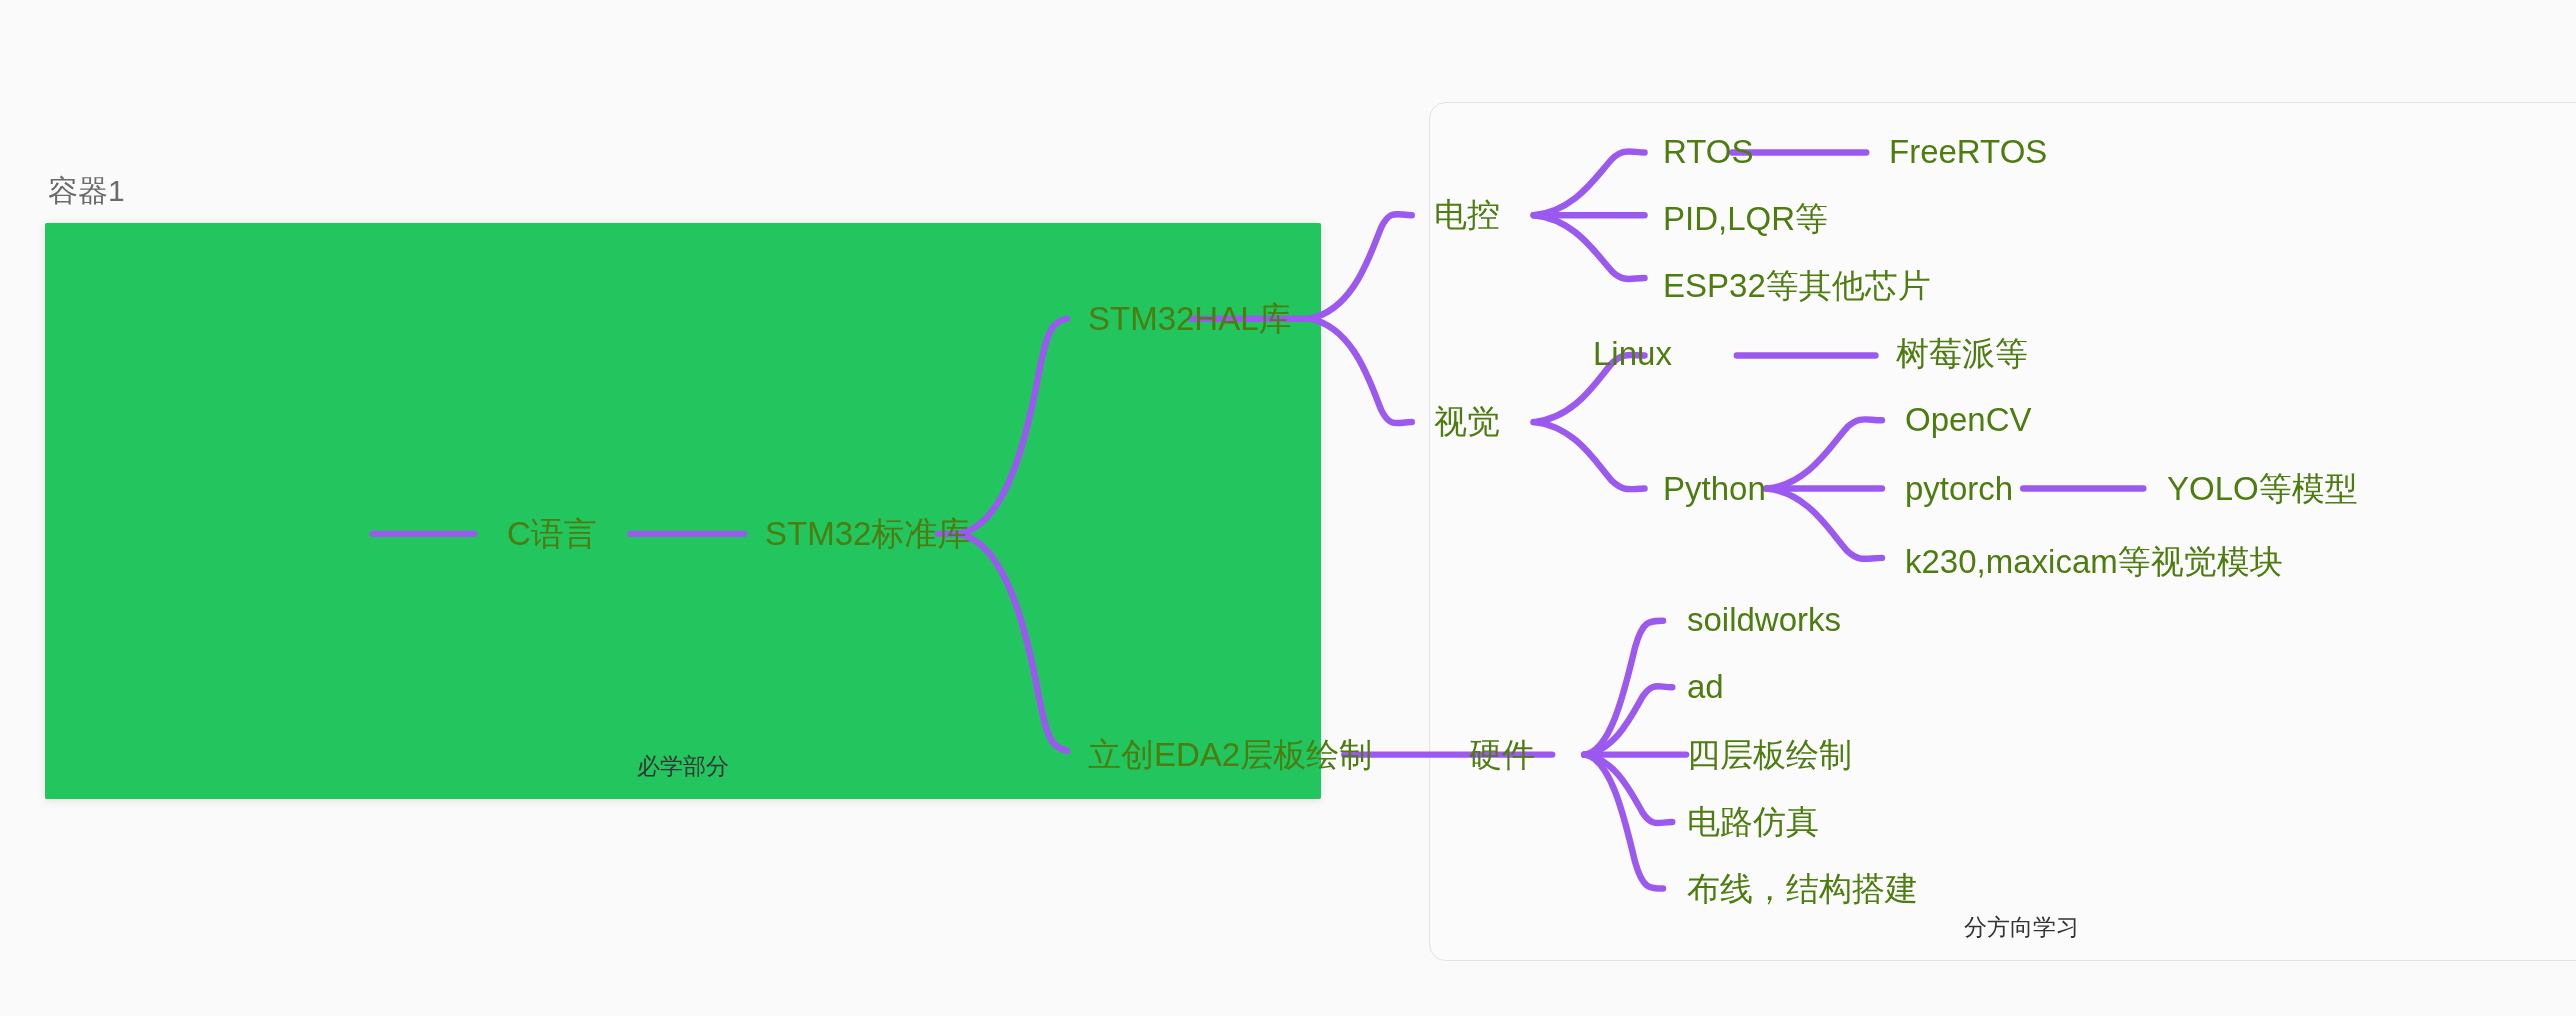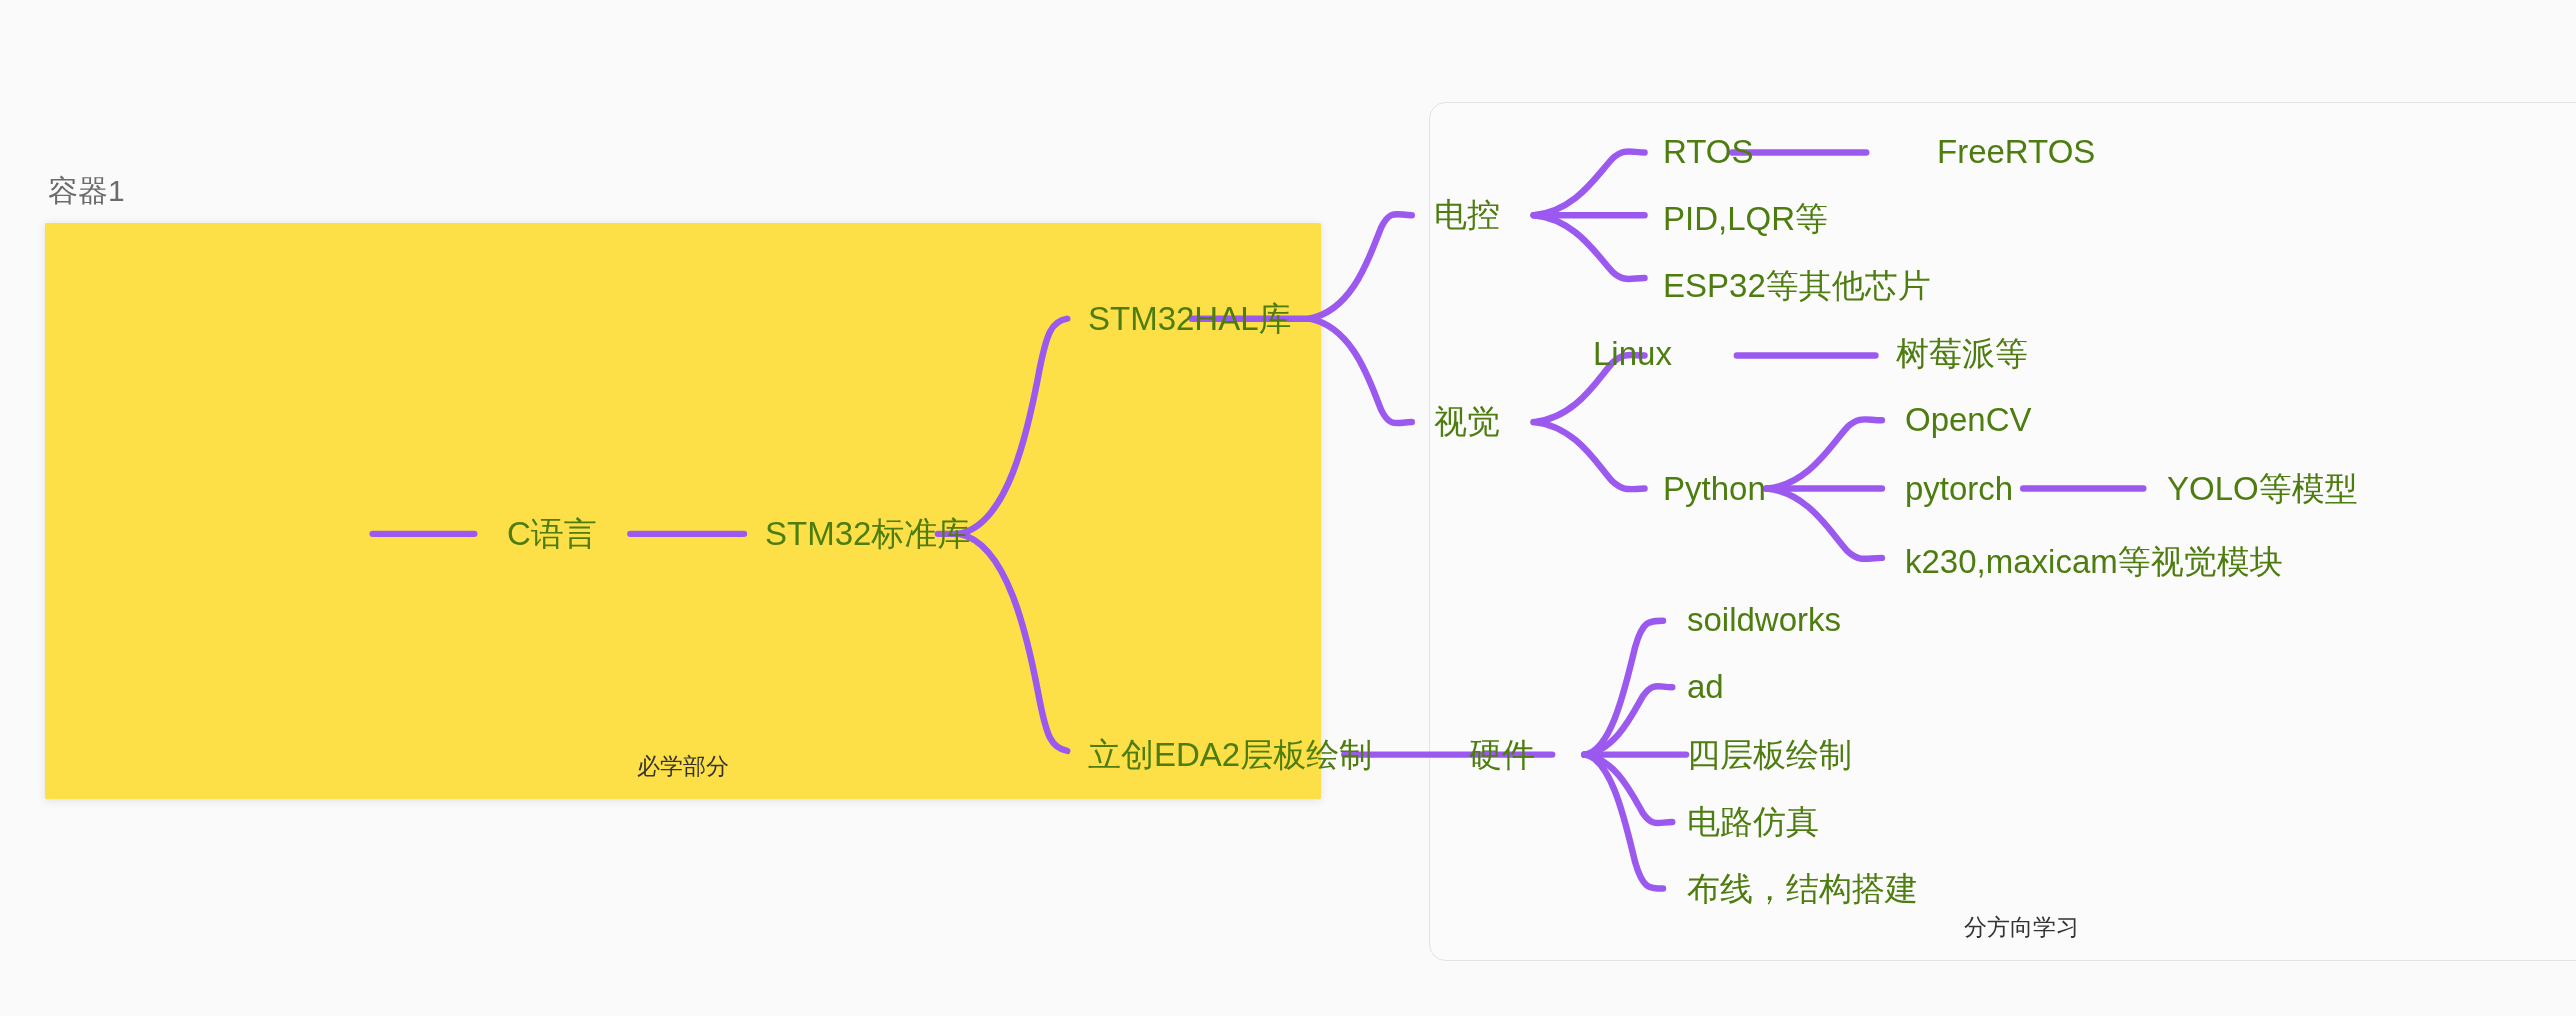--- a/index.html
+++ b/index.html
@@ -23,21 +23,21 @@
     font-size: 30px;
     line-height: 1;
     white-space: nowrap;
   }
   .box-left {
     position: absolute;
     left: 45px;
     top: 223px;
     width: 1276px;
     height: 576px;
-    background: #fde047;
+    background: #22c55e;
     border-radius: 1.8px;
     box-shadow: 0 1.8px 9.2px rgba(0,0,0,0.10), 0 0 0.9px rgba(0,0,0,0.08);
   }
   .box-right {
     position: absolute;
     left: 1429px;
     top: 102px;
     width: 1185px;
     height: 859px;
     background: #fbfbfb;
@@ -154,21 +154,21 @@
   <div class="node" style="left:765px; top:534px;">STM32标准库</div>
 
   <div class="node" style="left:1088px; top:319px;">STM32HAL库</div>
   <div class="node" style="left:1088px; top:755px;">立创EDA2层板绘制</div>
 
   <div class="node" style="left:1434px; top:215px;">电控</div>
   <div class="node" style="left:1434px; top:422px;">视觉</div>
   <div class="node" style="left:1469px; top:755px;">硬件</div>
 
   <div class="node" style="left:1663px; top:152px;">RTOS</div>
-  <div class="node" style="left:1889px; top:152px;margin-left:48px;">FreeRTOS</div>
+  <div class="node" style="left:1889px; top:152px;">FreeRTOS</div>
   <div class="node" style="left:1663px; top:219px;">PID,LQR等</div>
   <div class="node" style="left:1663px; top:286px;">ESP32等其他芯片</div>
 
   <div class="node" style="left:1593px; top:354px;">Linux</div>
   <div class="node" style="left:1896px; top:354px;">树莓派等</div>
   <div class="node" style="left:1663px; top:489px;">Python</div>
 
   <div class="node" style="left:1905px; top:420px;">OpenCV</div>
   <div class="node" style="left:1905px; top:489px;">pytorch</div>
   <div class="node" style="left:2167px; top:489px;">YOLO等模型</div>

